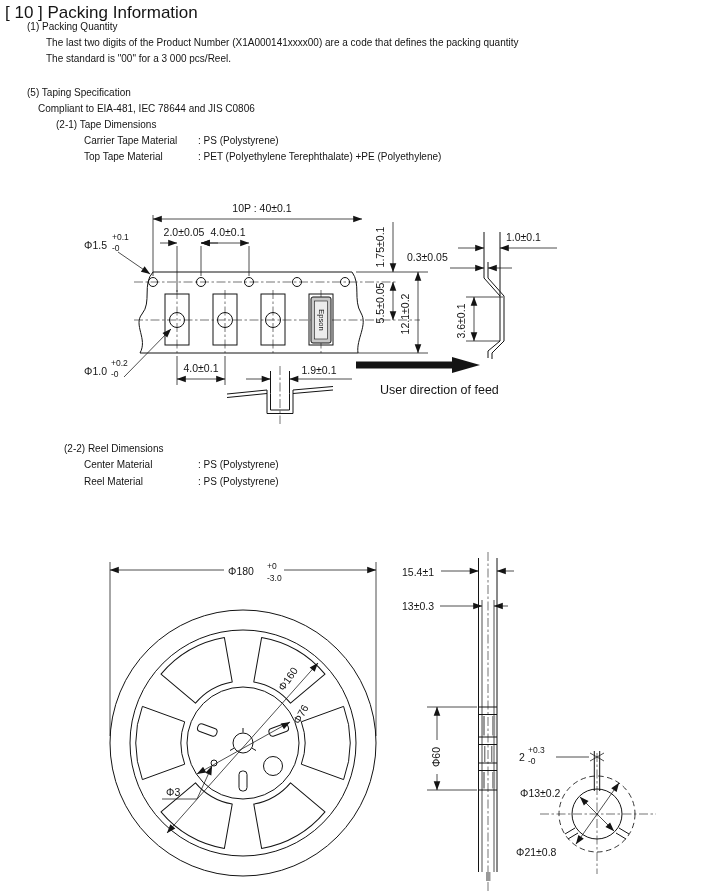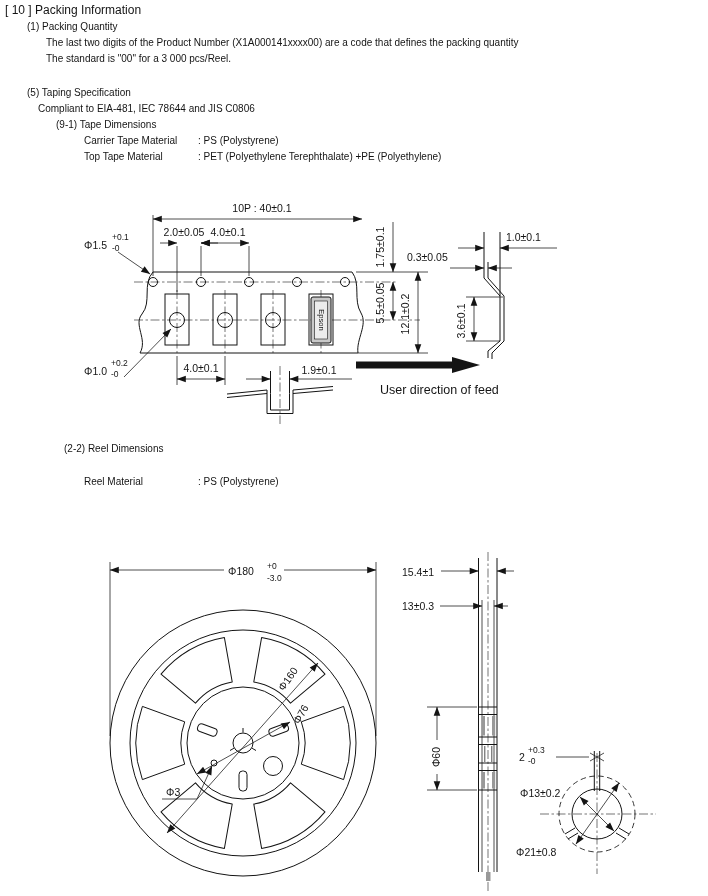--- a/index.html
+++ b/index.html
@@ -1,19 +1,19 @@
 <!DOCTYPE html>
 <html><head>
 <meta charset="utf-8">
 <style>
   html,body{margin:0;padding:0;background:#fff;}
   #page{position:relative;width:708px;height:896px;background:#ffffff;
         font-family:"Liberation Sans",sans-serif;color:#141414;overflow:hidden;}
   .t{position:absolute;white-space:nowrap;font-size:10px;color:#141414;}
-  .title{font-size:12px;text-align:center;}
+  .title{font-size:17px;text-align:center;}
   .mat-label{display:inline-block;width:114px;}
   svg{position:absolute;left:0;top:0;}
   svg *{vector-effect:none;}
   .ln{stroke:#141414;stroke-width:1;fill:none;}
   .thin{stroke:#141414;stroke-width:0.75;fill:none;}
   .cl{stroke:#3a3a3a;stroke-width:0.7;fill:none;stroke-dasharray:9 2.5 2.5 2.5;}
   .dash{stroke:#141414;stroke-width:0.85;fill:none;stroke-dasharray:5.5 3.5;}
   .lbl{font-family:"Liberation Sans",sans-serif;font-size:10.5px;fill:#141414;stroke:none;}
   .lbl-s{font-family:"Liberation Sans",sans-serif;font-size:8.5px;fill:#141414;stroke:none;}
   .lbl-b{font-family:"Liberation Sans",sans-serif;font-size:12.5px;fill:#141414;stroke:none;}
@@ -24,29 +24,32 @@
 
 <div id="page">
 
   <div class="t title" style="left:5px;top:3px">[ 10 ] Packing Information</div>
   <div class="t" style="left:27px;top:21px">(1) Packing Quantity</div>
   <div class="t" style="left:46px;top:37px">The last two digits of the Product Number (X1A000141xxxx00) are a code that defines the packing quantity</div>
   <div class="t" style="left:46px;top:53px">The standard is "00" for a 3 000 pcs/Reel.</div>
 
   <div class="t" style="left:27px;top:87px">(5) Taping Specification</div>
   <div class="t" style="left:38px;top:103px">Compliant to EIA-481, IEC 78644 and JIS C0806</div>
-  <div class="t" style="left:56px;top:119px">(9-1) Tape Dimensions</div>
+  <div class="t" style="left:56px;top:119px">(2-1) Tape Dimensions</div>
   <div class="t" style="left:84px;top:135px">
     <span class="mat-label">Carrier Tape Material</span><span>: PS (Polystyrene)</span>
   </div>
   <div class="t" style="left:84px;top:151px">
     <span class="mat-label">Top Tape Material</span><span>: PET (Polyethylene Terephthalate) +PE (Polyethylene)</span>
   </div>
 
   <div class="t" style="left:64px;top:443px">(2-2) Reel Dimensions</div>
+  <div class="t" style="left:84px;top:459px">
+    <span class="mat-label">Center Material</span><span>: PS (Polystyrene)</span>
+  </div>
   <div class="t" style="left:84px;top:476px">
     <span class="mat-label">Reel Material</span><span>: PS (Polystyrene)</span>
   </div>
 
   <svg width="708" height="896" viewBox="0 0 708 896">
     <defs>
       <marker id="mE" markerWidth="10" markerHeight="8" refX="9.3" refY="4" orient="auto" markerUnits="userSpaceOnUse">
         <path d="M0.5,0.7 L9.5,4 L0.5,7.3 Z" fill="#141414" stroke="none"></path>
       </marker>
       <marker id="mS" markerWidth="10" markerHeight="8" refX="0.7" refY="4" orient="auto" markerUnits="userSpaceOnUse">

